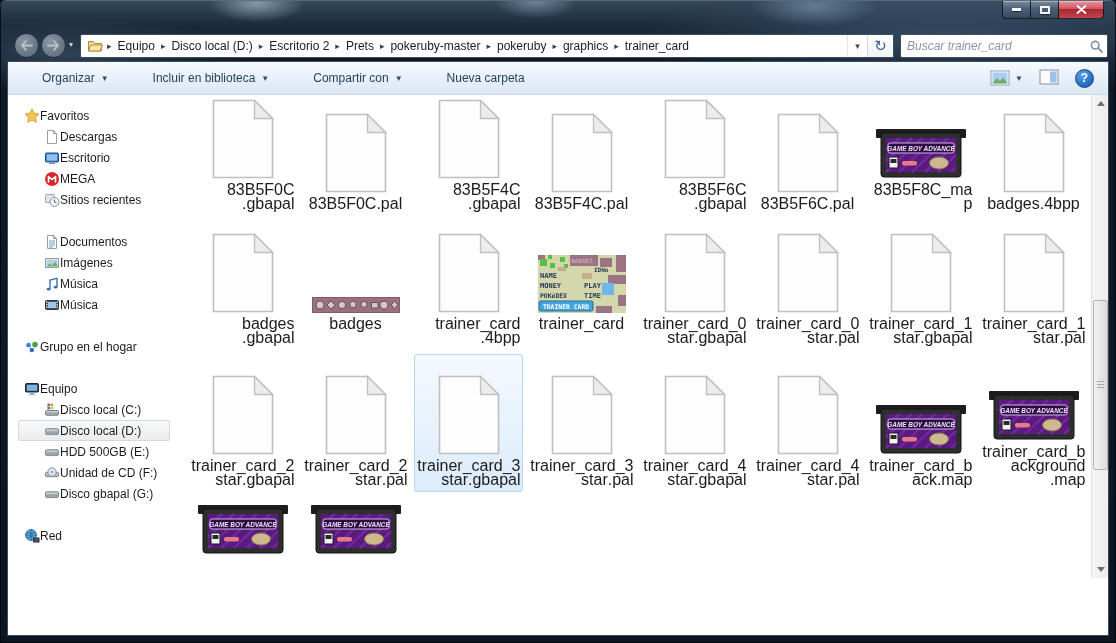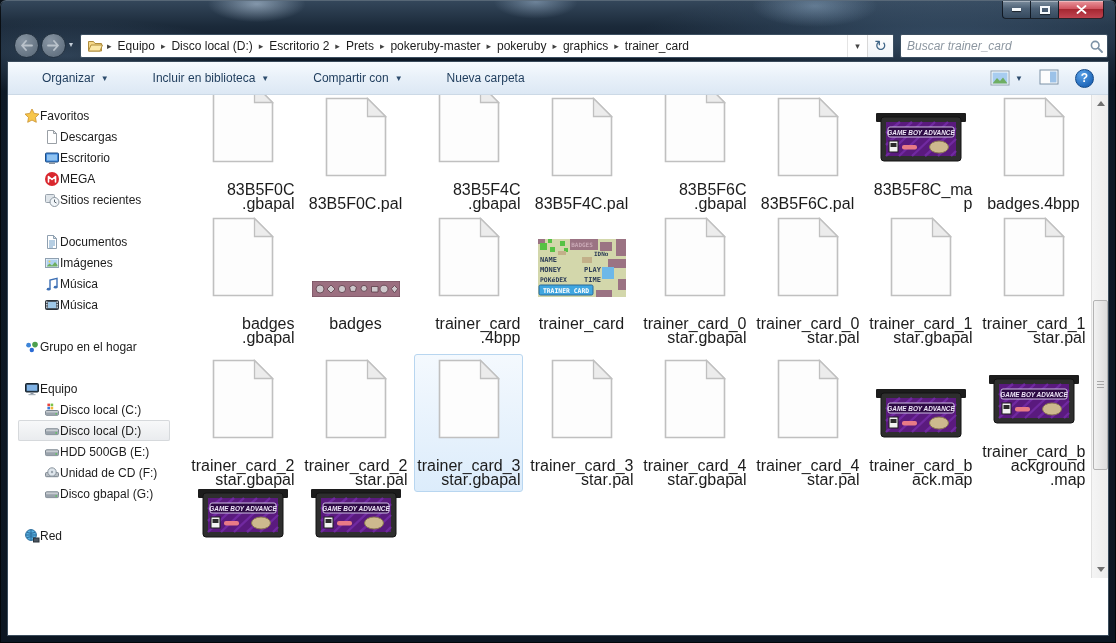--- a/index.html
+++ b/index.html
@@ -72,21 +72,21 @@
   .side-row{height:21px;display:flex;align-items:center;margin:0 6px 0 10px;padding-left:6px;border-radius:2px;cursor:default;white-space:nowrap;}
   .side-row.child{padding-left:26px;}
   .side-row.selected{background:linear-gradient(#f8f9fa,#e9ebee);box-shadow:inset 0 0 0 1px #d6d9dc;}
   .side-ico{width:16px;height:16px;display:inline-flex;flex:none;}
   .side-ico svg{width:16px;height:16px;}
   
   .file-grid{position:absolute;left:178px;top:5px;display:grid;grid-template-columns:repeat(8,113px);grid-template-rows:118px 134px 142px 72px;}
   .file-item{display:flex;flex-direction:column;align-items:center;justify-content:flex-end;
     margin:2px;padding:3px 1px 4px;border:1px solid transparent;border-radius:3px;}
   .file-item.selected{background:linear-gradient(180deg,#f4f9fe,#dcecfb);border-color:#b8d6f0;}
-  .file-icon{display:flex;align-items:flex-start;justify-content:center;margin-bottom:20px;flex:0 0 auto;border-radius:16px;}
+  .file-icon{display:flex;align-items:flex-start;justify-content:center;margin-bottom:4px;flex:0 0 auto;border-radius:16px;}
   .file-label{font-size:16px;line-height:14px;color:#1c1c1c;text-align:right;max-width:104px;overflow-wrap:break-word;}
   .row2 .file-label,.row3 .file-label{min-height:28px;}
   
   .vscroll{position:absolute;right:0;top:0;width:17px;height:100%;
     background:linear-gradient(90deg,#f5f5f5,#ececec);border-left:1px solid #e0e0e0;}
   .sb-btn{position:absolute;left:0;width:17px;height:17px;display:flex;align-items:center;justify-content:center;}
   .sb-up{top:0;} .sb-down{bottom:0;}
   .tri-up{width:0;height:0;border-left:4px solid transparent;border-right:4px solid transparent;border-bottom:5px solid #707070;}
   .tri-down{width:0;height:0;border-left:4px solid transparent;border-right:4px solid transparent;border-top:5px solid #707070;}
   .sb-thumb{position:absolute;left:1px;width:15px;top:205px;height:170px;border:1px solid #b4b4b4;border-radius:2px;

